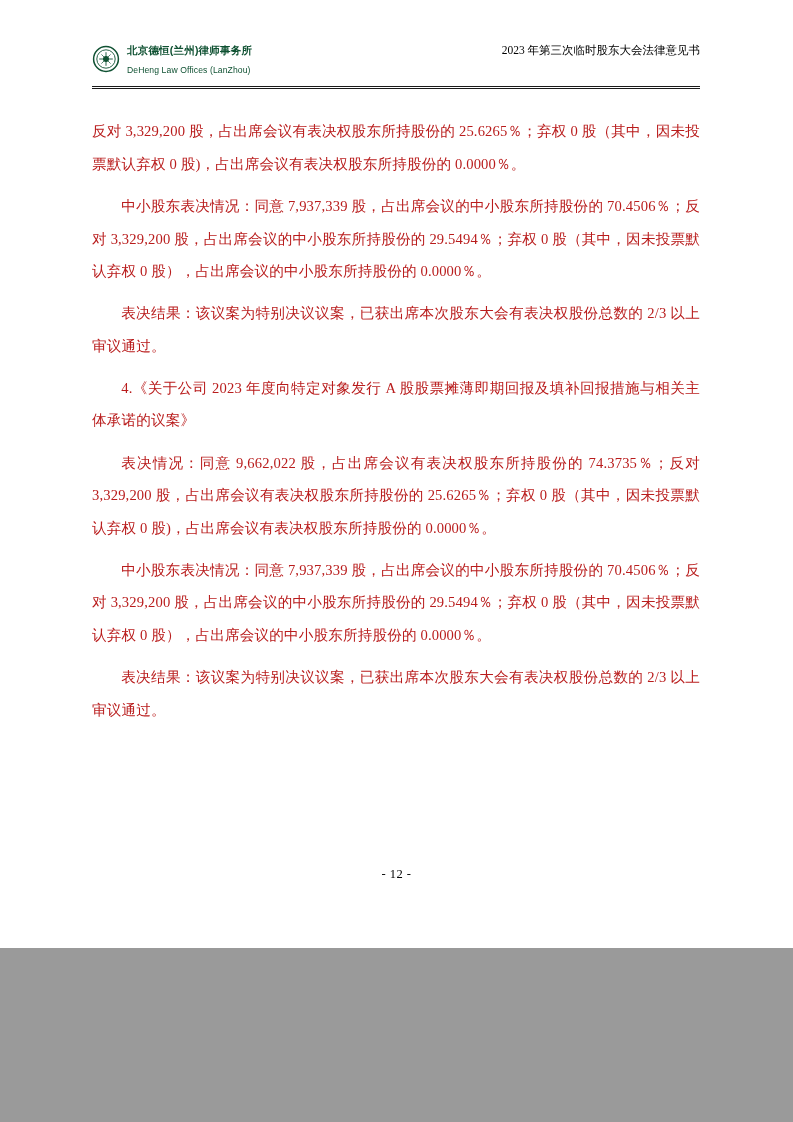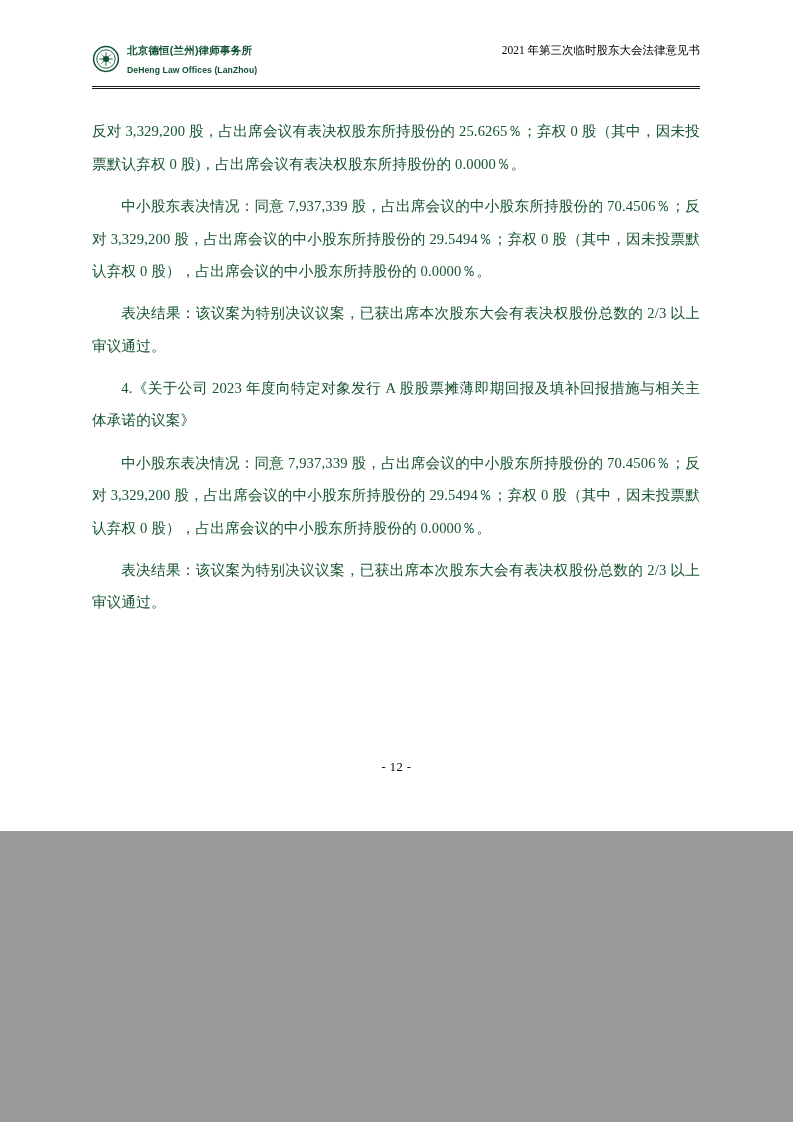--- a/index.html
+++ b/index.html
@@ -6,21 +6,21 @@
     margin: 0;
     padding: 0;
     background: #9a9a9a;
   }
   body {
     font-family: "Liberation Serif", "DejaVu Serif", serif;
   }
   .page {
     position: relative;
     width: 793px;
-    height: 831px;
+    height: 948px;
     background: #ffffff;
     margin: 0 auto;
     box-sizing: border-box;
     overflow: hidden;
   }
   .page-inner {
     position: absolute;
     left: 92px;
     top: 36px;
     width: 608px;
@@ -52,21 +52,21 @@
     font-family: "Liberation Sans", "DejaVu Sans", sans-serif;
     font-size: 10.5px;
     font-weight: bold;
     letter-spacing: 0.2px;
     white-space: nowrap;
     color: #0f5132;
   }
   .logo-en {
     font-family: "Liberation Sans", "DejaVu Sans", sans-serif;
     font-size: 8.6px;
-    font-weight: bold;
+    font-weight: normal;
     letter-spacing: 0.1px;
     white-space: nowrap;
     color: #0f5132;
   }
   .header-right {
     text-align: right;
     font-family: "Liberation Serif", "DejaVu Serif", serif;
     font-size: 11.5px;
     line-height: 1.62;
     color: #000;
@@ -86,33 +86,33 @@
   
   .content {
     margin-top: 26px;
   }
   p.para {
     font-size: 14.6px;
     line-height: 2.22;
     margin: 0 0 10px 0;
     text-align: justify;
     text-justify: inter-ideograph;
-    color: #14532d;
+    color: #b91c1c;
     letter-spacing: 0.15px;
   }
   p.para.indent {
     text-indent: 2em;
   }
 
   
   .page-number {
     position: absolute;
     left: 0;
     right: 0;
-    bottom: 56px;
+    bottom: 66px;
     text-align: center;
     font-size: 12.5px;
     font-family: "Liberation Serif", "DejaVu Serif", serif;
     color: #000;
     letter-spacing: 0.5px;
   }
 </style>
 </head>
 <body>
 
@@ -129,31 +129,32 @@
             <path d="M9.4 9.4 L18.6 18.6 M18.6 9.4 L9.4 18.6" stroke="#0f5132" stroke-width="0.7"></path>
             <circle cx="14" cy="14" r="3" fill="#0f5132"></circle>
           </svg>
         </span>
         <span class="logo-text">
           <span class="logo-cn">北京德恒(兰州)律师事务所</span><br>
           <span class="logo-en">DeHeng Law Offices (LanZhou)</span>
         </span>
       </div>
       <div class="header-right">
-        <div>2021 年第三次临时股东大会法律意见书</div>
+        <div>2023 年第三次临时股东大会法律意见书</div>
       </div>
     </div>
     <hr class="header-rule">
     <hr class="header-rule thin">
 
     <div class="content">
       <p class="para">反对 3,329,200 股，占出席会议有表决权股东所持股份的 25.6265％；弃权 0 股（其中，因未投票默认弃权 0 股)，占出席会议有表决权股东所持股份的 0.0000％。</p>
       <p class="para indent">中小股东表决情况：同意 7,937,339 股，占出席会议的中小股东所持股份的 70.4506％；反对 3,329,200 股，占出席会议的中小股东所持股份的 29.5494％；弃权 0 股（其中，因未投票默认弃权 0 股），占出席会议的中小股东所持股份的 0.0000％。</p>
       <p class="para indent">表决结果：该议案为特别决议议案，已获出席本次股东大会有表决权股份总数的 2/3 以上审议通过。</p>
       <p class="para indent">4.《关于公司 2023 年度向特定对象发行 A 股股票摊薄即期回报及填补回报措施与相关主体承诺的议案》</p>
+      <p class="para indent">表决情况：同意 9,662,022 股，占出席会议有表决权股东所持股份的 74.3735％；反对 3,329,200 股，占出席会议有表决权股东所持股份的 25.6265％；弃权 0 股（其中，因未投票默认弃权 0 股)，占出席会议有表决权股东所持股份的 0.0000％。</p>
       <p class="para indent">中小股东表决情况：同意 7,937,339 股，占出席会议的中小股东所持股份的 70.4506％；反对 3,329,200 股，占出席会议的中小股东所持股份的 29.5494％；弃权 0 股（其中，因未投票默认弃权 0 股），占出席会议的中小股东所持股份的 0.0000％。</p>
       <p class="para indent">表决结果：该议案为特别决议议案，已获出席本次股东大会有表决权股份总数的 2/3 以上审议通过。</p>
     </div>
 
   </div>
 
   <div class="page-number">- 12 -</div>
 </div>
 
 </body></html>

